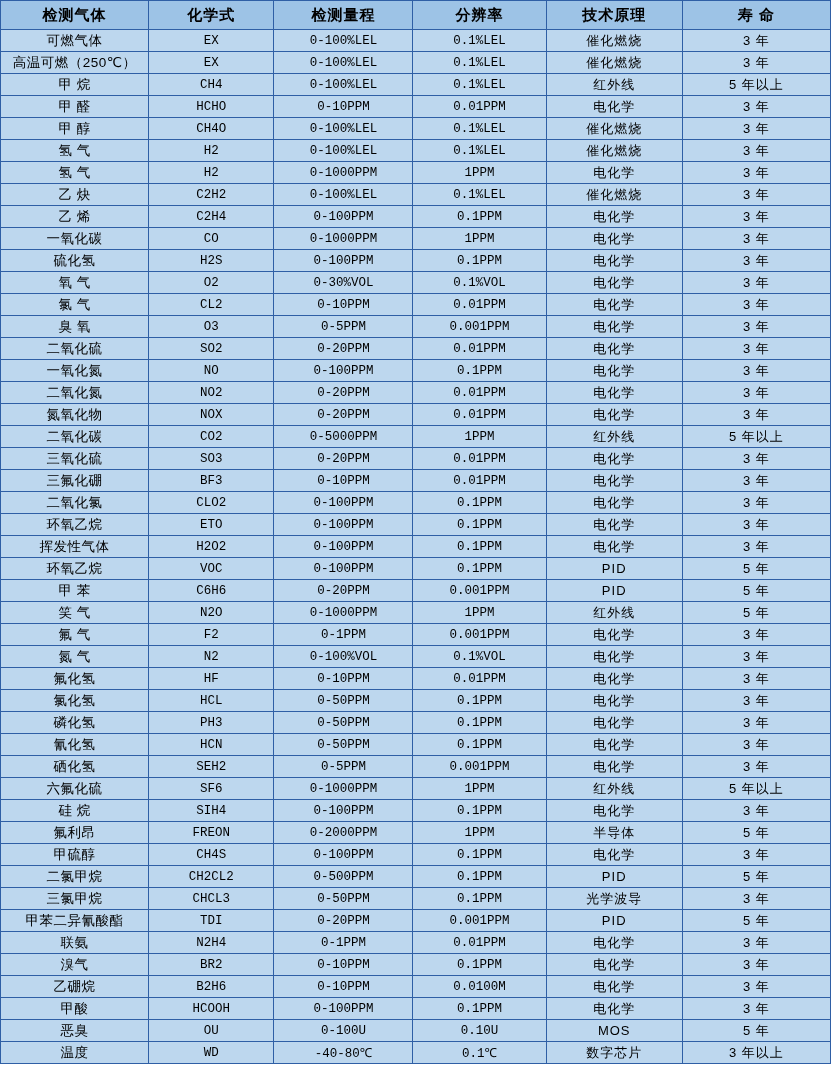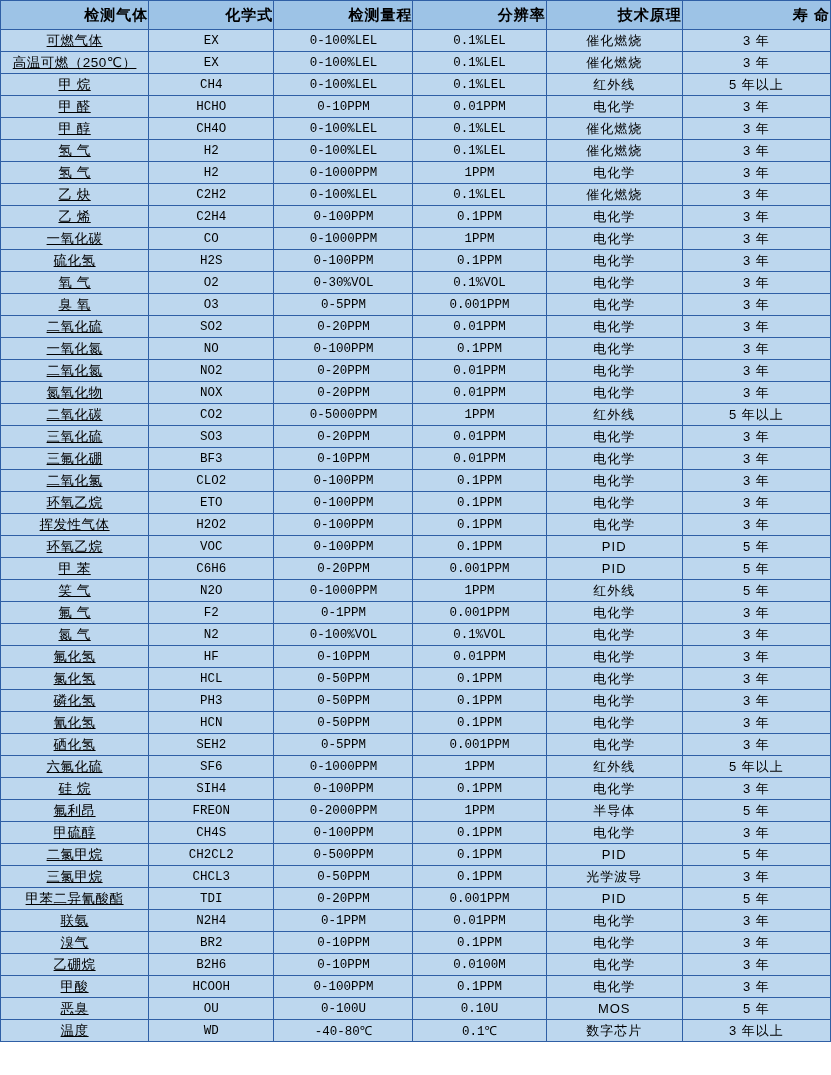--- a/index.html
+++ b/index.html
@@ -28,31 +28,29 @@
     padding: 0;
     overflow: hidden;
     white-space: nowrap;
   }
   table.gas-table thead th {
     background: #9dc3e6;
     height: 28px;
     font-size: 15px;
     font-weight: bold;
     letter-spacing: 1px;
-    text-align: right;
   }
   table.gas-table tbody td {
     background: #bdd7ee;
     height: 21px;
     font-size: 13px;
   }
   table.gas-table tbody tr td.col-name {
     font-size: 13.5px;
     letter-spacing: 0.5px;
-    text-decoration: underline;
   }
   table.gas-table tbody td.col-formula,
   table.gas-table tbody td.col-range,
   table.gas-table tbody td.col-res {
     font-family: "Liberation Mono", "DejaVu Sans Mono", monospace;
     font-size: 12.5px;
     letter-spacing: 0px;
   }
   table.gas-table tbody td.col-tech,
   table.gas-table tbody td.col-life {
@@ -180,20 +178,28 @@
         </tr>
         <tr>
           <td class="col-name">氧 气</td>
           <td class="col-formula">O2</td>
           <td class="col-range">0-30%VOL</td>
           <td class="col-res">0.1%VOL</td>
           <td class="col-tech">电化学</td>
           <td class="col-life">3 年</td>
         </tr>
         <tr>
+          <td class="col-name">氯 气</td>
+          <td class="col-formula">CL2</td>
+          <td class="col-range">0-10PPM</td>
+          <td class="col-res">0.01PPM</td>
+          <td class="col-tech">电化学</td>
+          <td class="col-life">3 年</td>
+        </tr>
+        <tr>
           <td class="col-name">臭 氧</td>
           <td class="col-formula">O3</td>
           <td class="col-range">0-5PPM</td>
           <td class="col-res">0.001PPM</td>
           <td class="col-tech">电化学</td>
           <td class="col-life">3 年</td>
         </tr>
         <tr>
           <td class="col-name">二氧化硫</td>
           <td class="col-formula">SO2</td>

